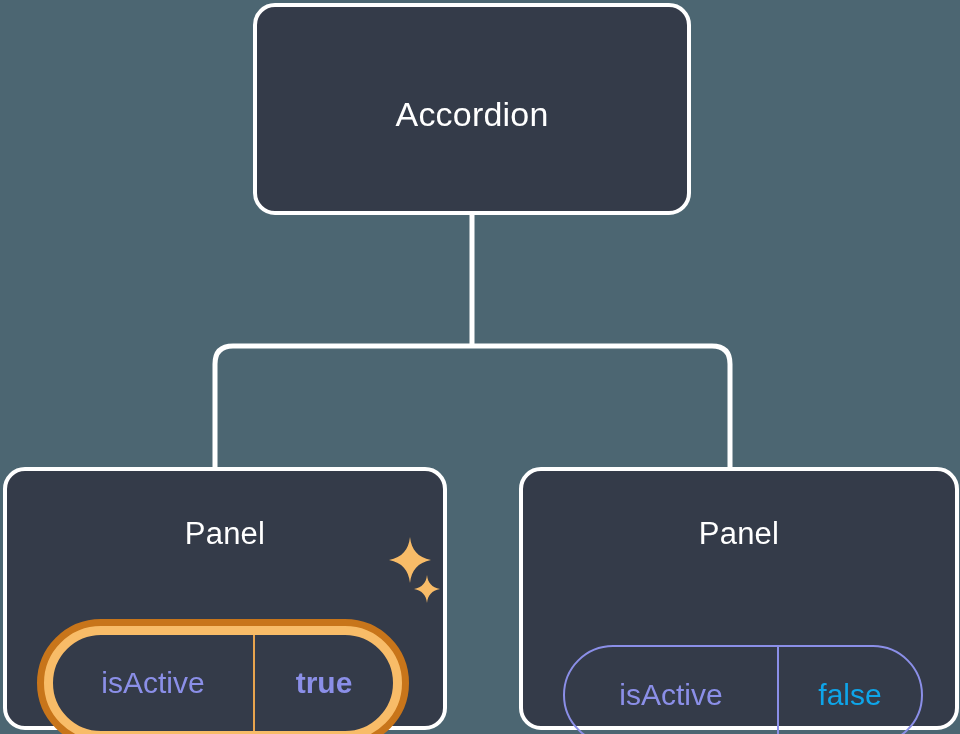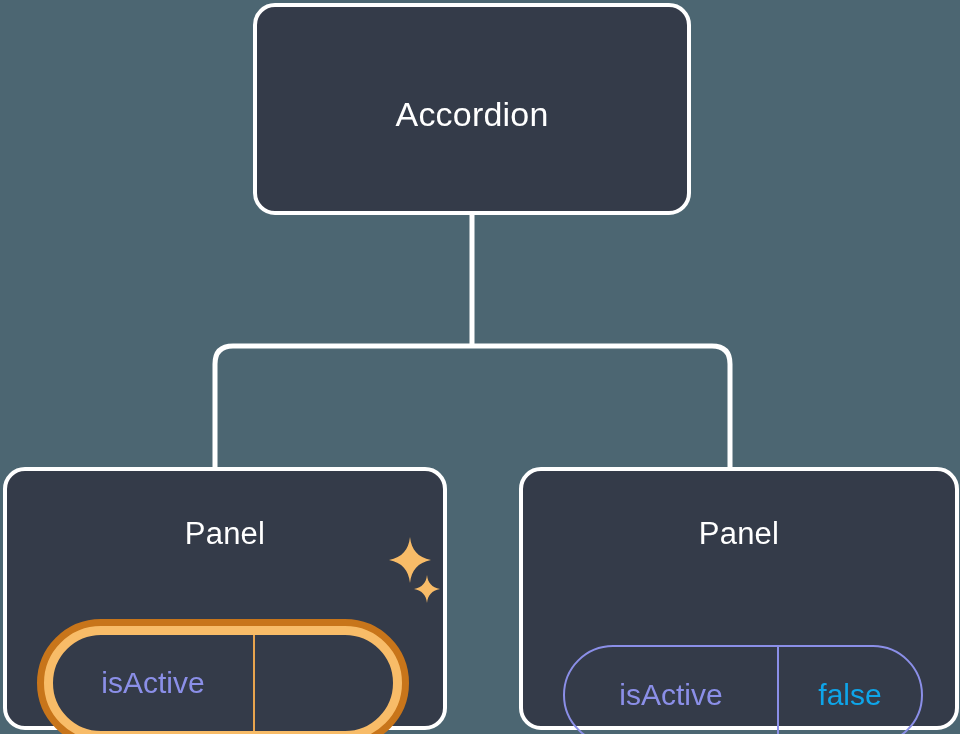--- a/index.html
+++ b/index.html
@@ -178,20 +178,21 @@
   <div class="node-card root">
     <div class="node-title">Accordion</div>
   </div>
 
   <div class="node-card leaf-left">
     <div class="node-title">Panel</div>
 
     <div class="prop-pill highlight">
       <div class="pill-inner">
         <div class="pill-key">isActive</div>
+        <div class="pill-val">true</div>
       </div>
     </div>
   </div>
 
   <div class="node-card leaf-right">
     <div class="node-title">Panel</div>
 
     <div class="prop-pill plain">
       <div class="pill-key">isActive</div>
       <div class="pill-val">false</div>

